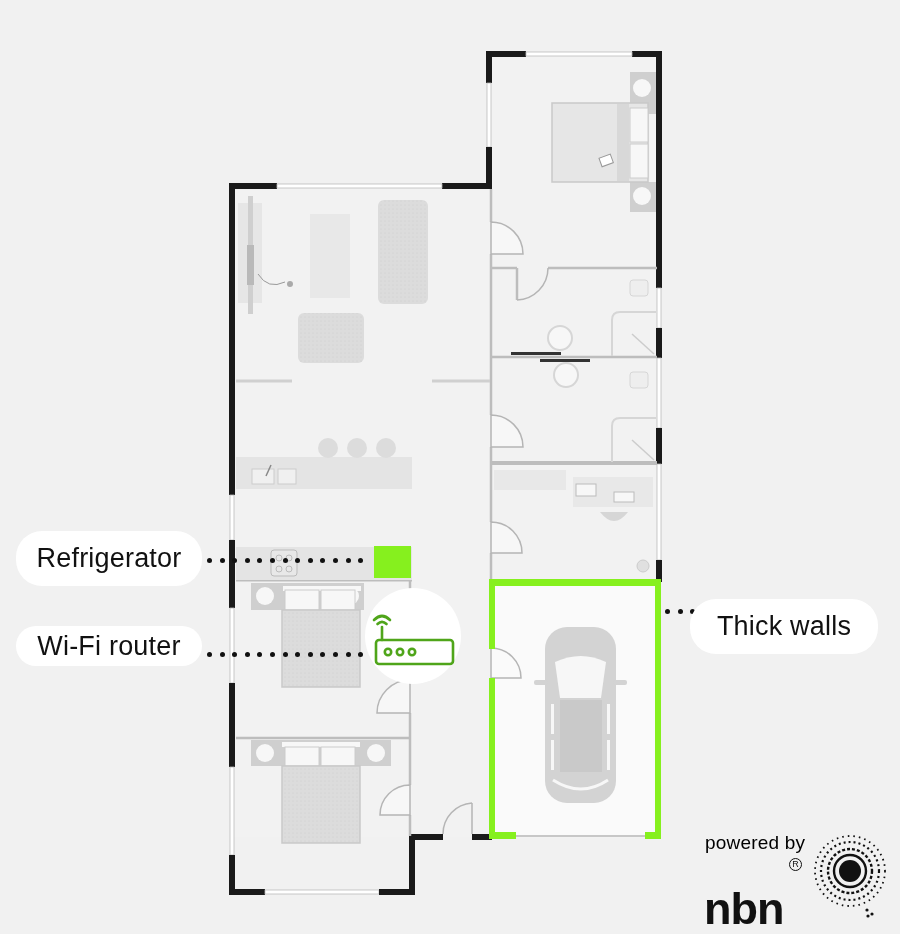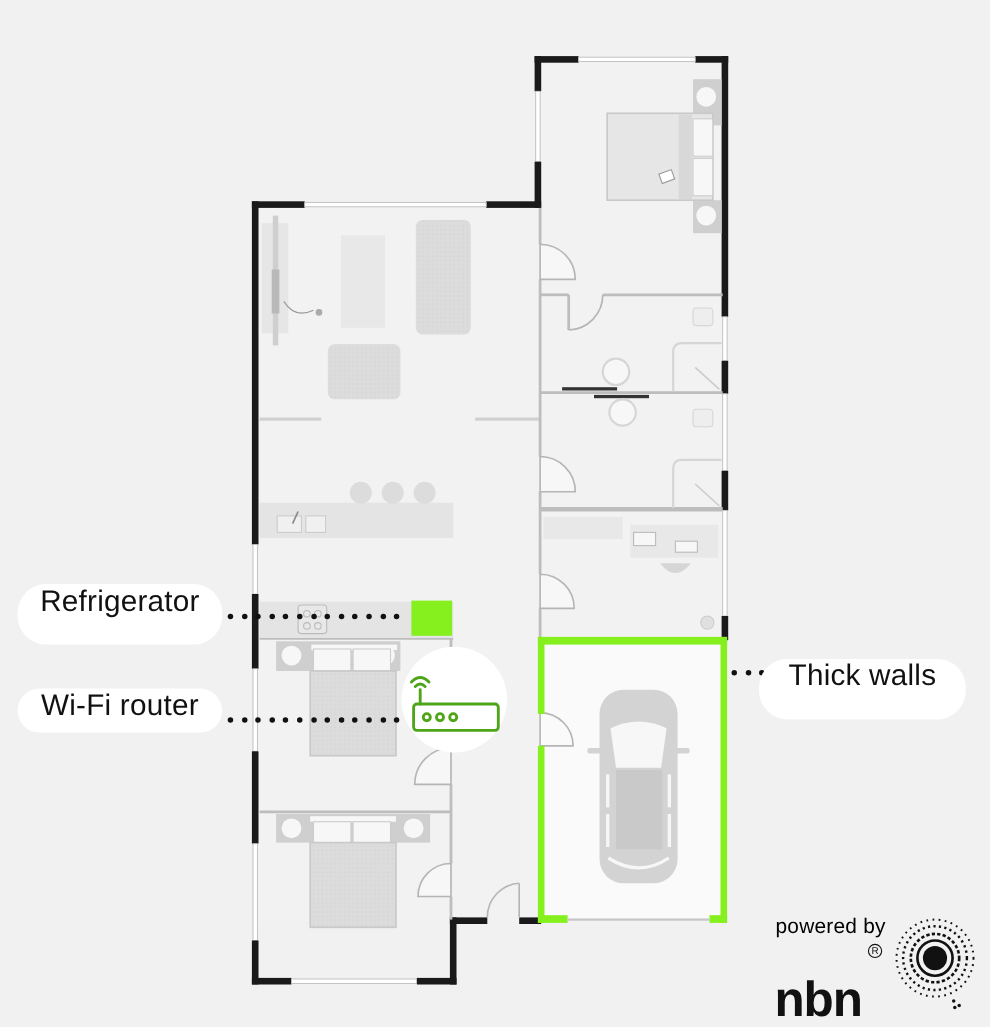--- a/index.html
+++ b/index.html
@@ -5,21 +5,21 @@
     html, body { margin: 0; padding: 0; }
     body {
       width: 900px; height: 934px; background: #f1f1f1;
       position: relative; overflow: hidden;
       font-family: "Liberation Sans", "DejaVu Sans", sans-serif;
     }
     #plan { position: absolute; left: 0; top: 0; }
     .pill {
       position: absolute; background: #ffffff; border-radius: 26px;
       color: #111111; font-size: 27px; font-weight: 500;
-      display: flex; justify-content: center;
+      display: flex; align-items: center; justify-content: center;
       letter-spacing: 0.2px; white-space: nowrap;
     }
     .dots { position: absolute; height: 6px; display: flex; gap: 0; }
     .dot { width: 5px; height: 5px; border-radius: 50%; background: #111; margin-right: 7.6px; flex: none; }
     .router-bubble {
       position: absolute; left: 365px; top: 588px; width: 96px; height: 96px;
       border-radius: 50%; background: #ffffff;
     }
     .powered {
       position: absolute; left: 705px; top: 832px; font-size: 19px; color: #000000;

